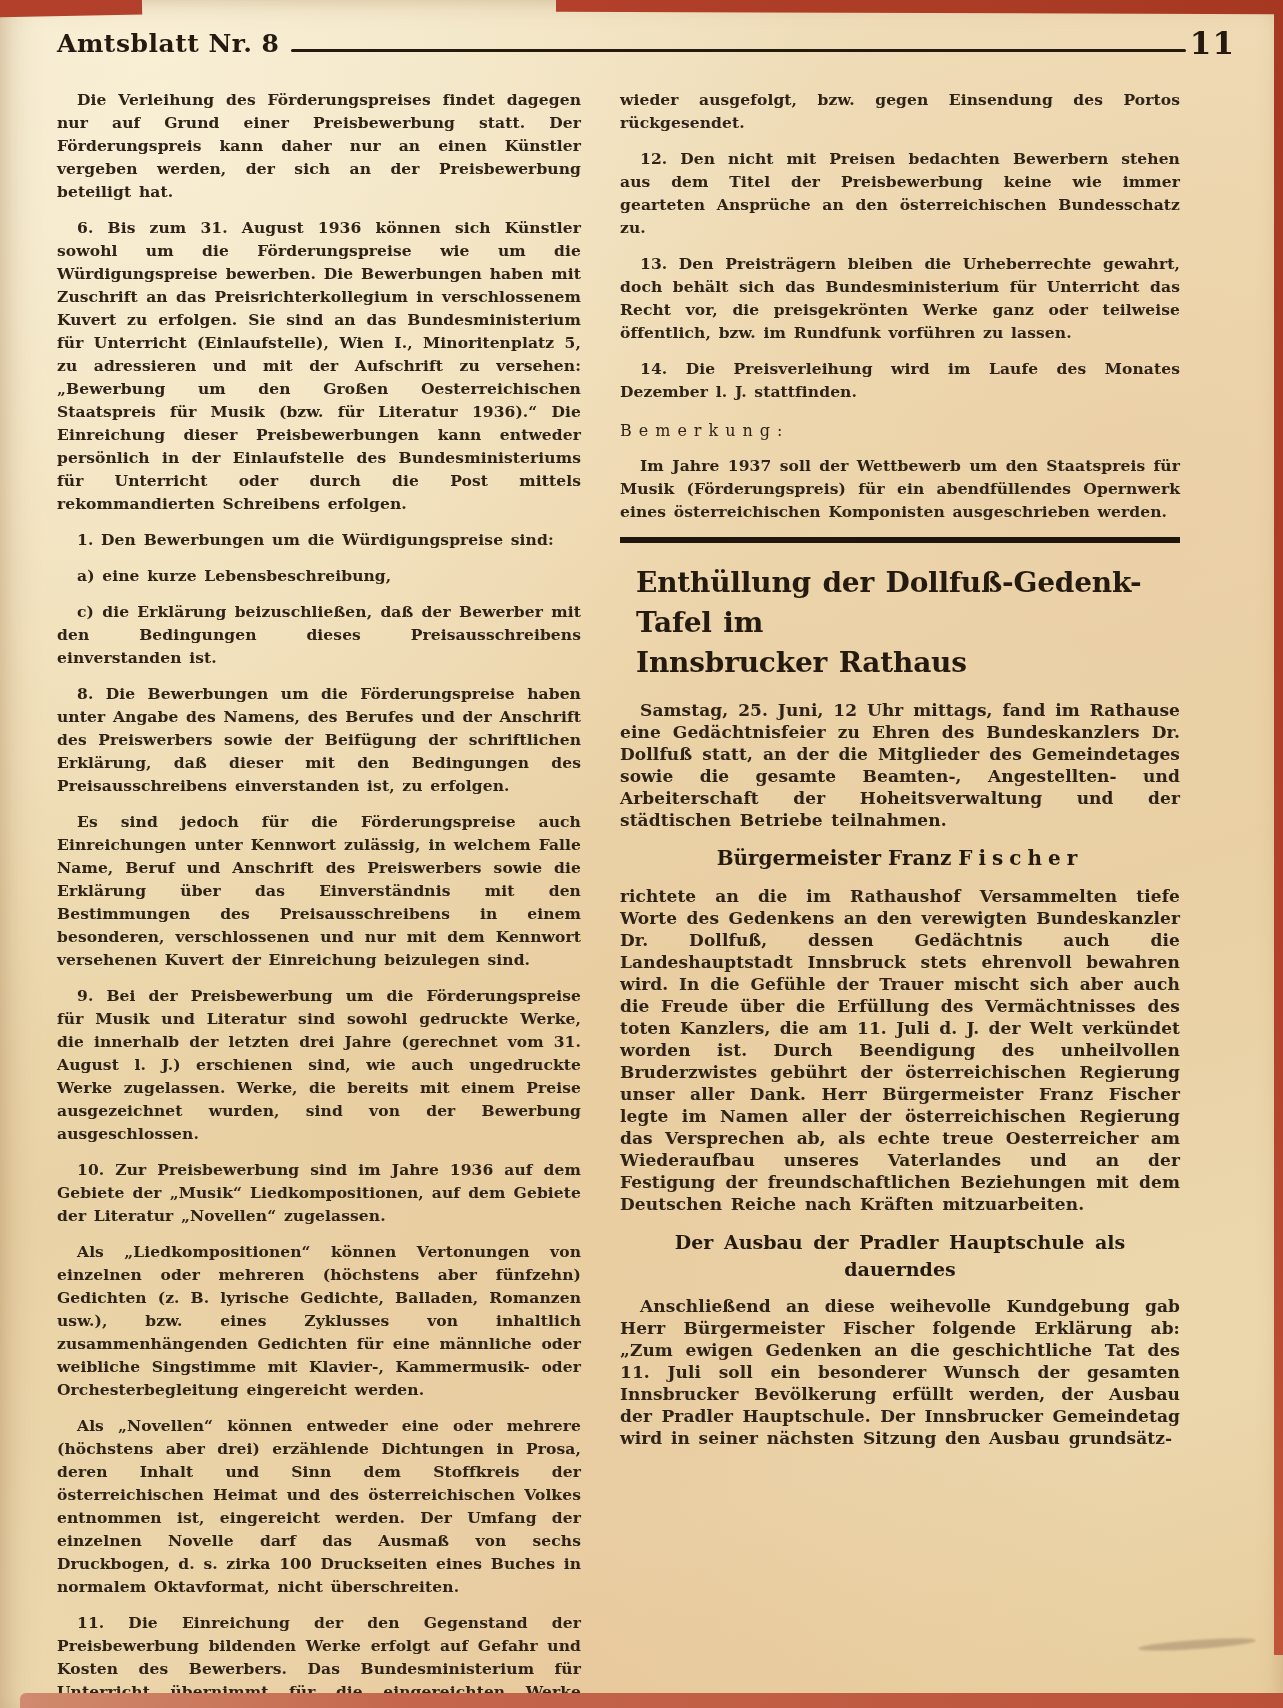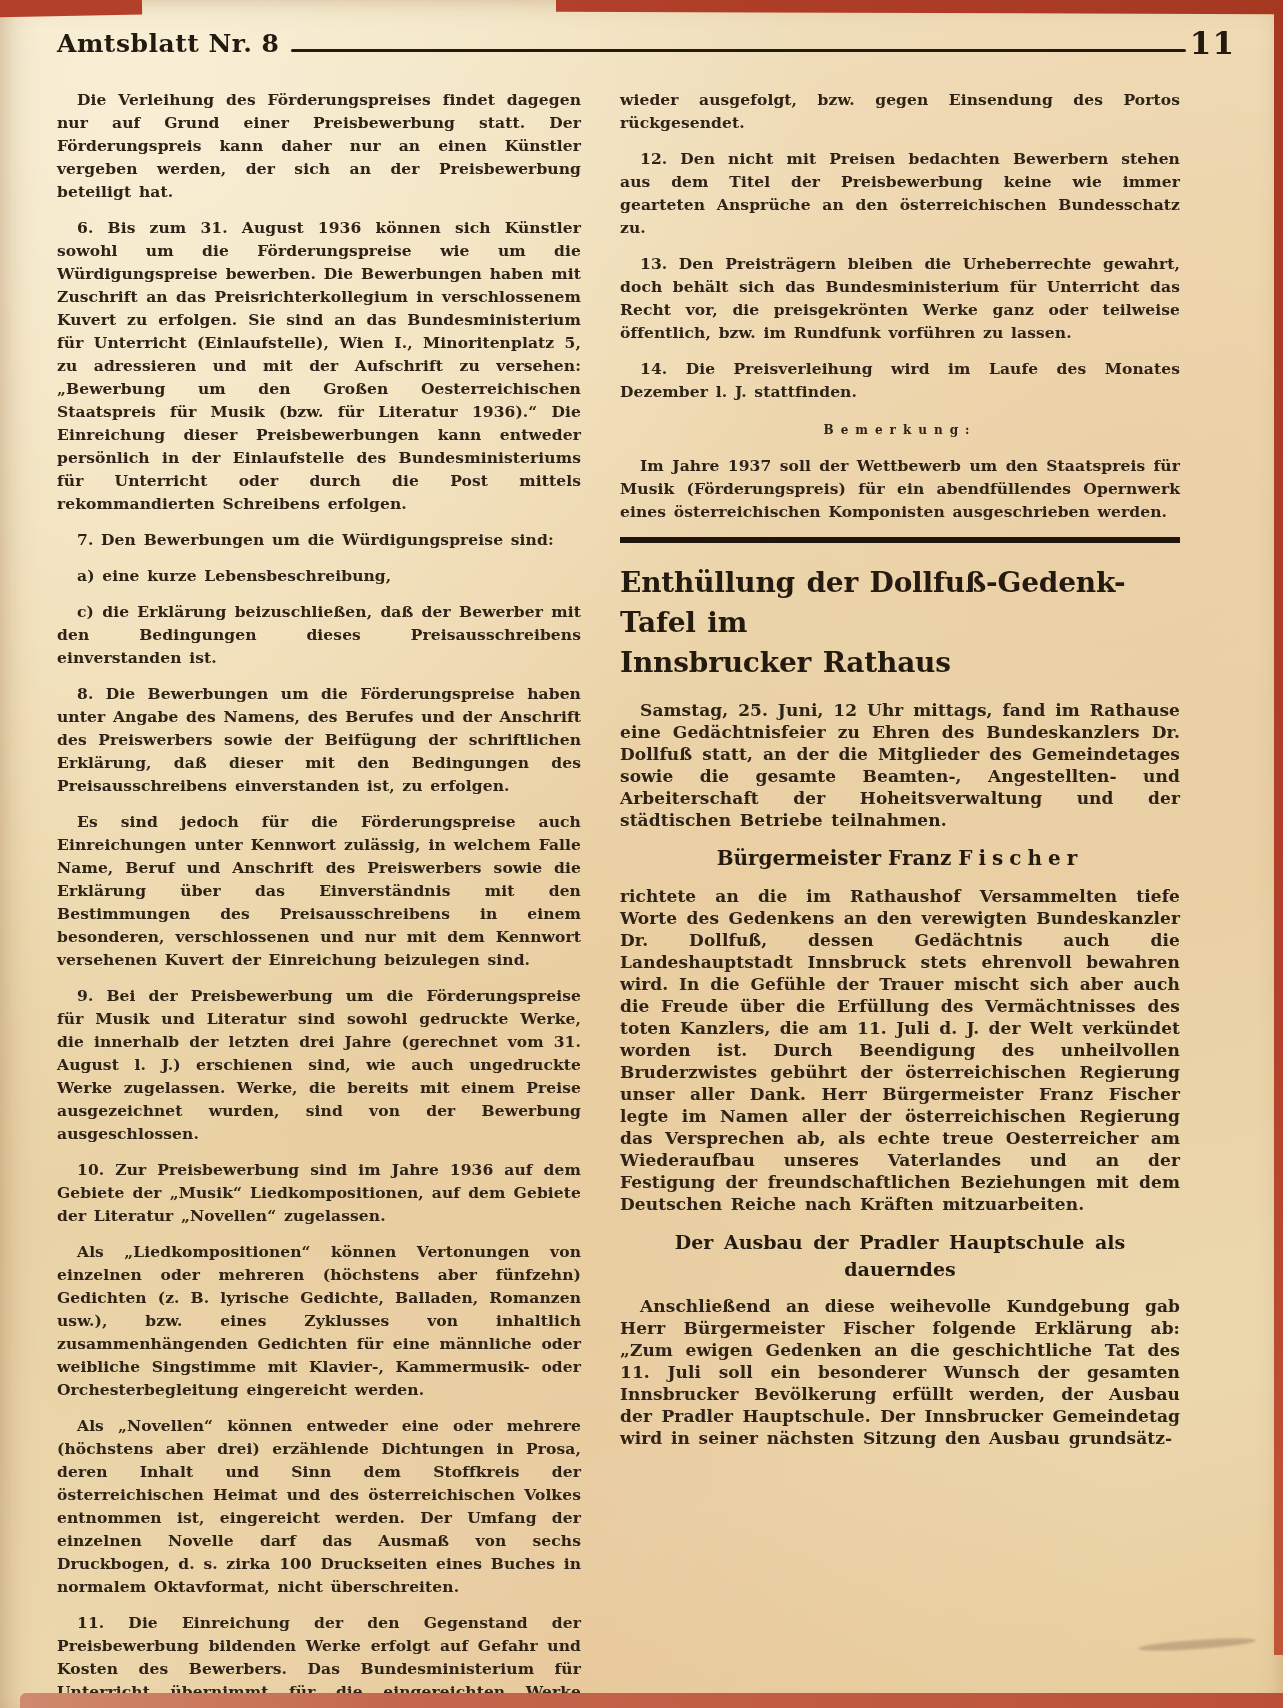--- a/index.html
+++ b/index.html
@@ -40,49 +40,49 @@
   .masthead { font-weight: 700; font-size: 25px; line-height: 30px; letter-spacing: 0.5px; white-space: nowrap; }
   .hrule { flex: 1; height: 3.5px; background: #241a10; margin: 0 4px 7px 12px; border-radius: 2px; }
   .pagenum { font-weight: 700; font-size: 31px; line-height: 31px; letter-spacing: 1px; }
   
   .col { position: absolute; top: 88px; text-align: justify; color: #2f2318; }
   .col.left  { left: 57px;  width: 524px; }
   .col.right { left: 620px; width: 560px; }
   .col p { margin: 0 0 13px 0; font-weight: 700; font-size: 15.5px; line-height: 23px; word-spacing: 2.2px; letter-spacing: 0.1px; }
   .ind { text-indent: 20px; }
   .bem {
-    text-align: center; font-weight: 700; font-size: 12px; line-height: 23px;
+    text-align: left; font-weight: 400; font-size: 16px; line-height: 23px;
     letter-spacing: 7px; margin: 16px 0 12px; color: #2f2318;
   }
   .thick-rule { height: 6px; background: #1f150c; margin: 14px 0 20px; }
   .headline {
     font-weight: 800; font-size: 28px; line-height: 40px;
     letter-spacing: -0.2px; word-spacing: 2px; color: #241a10;
-    margin: 0 0 16px; text-align: left;
+    margin: 0 16px 16px; text-align: left;
   }
   .col p.art { font-size: 17px; line-height: 22px; word-spacing: 2.6px; margin-bottom: 14px; }
   .subhead { text-align: center; font-weight: 700; font-size: 20px; line-height: 26px; margin: 0 0 14px; color: #241a10; }
   .subhead .spaced { letter-spacing: 6px; }
   .subhead2 { text-align: center; font-weight: 700; font-size: 19px; line-height: 27px; margin: 0 0 12px; color: #241a10; word-spacing: 4px; }
 </style>
 </head>
 <body>
 
 <div class="paper">
 
   <div class="hdr">
     <span class="masthead">Amtsblatt Nr. 8</span>
     <span class="hrule"></span>
     <span class="pagenum">11</span>
   </div>
 
   <div class="col left">
     <p class="ind">Die Verleihung des Förderungspreises findet dagegen nur auf Grund einer Preisbewerbung statt. Der Förderungspreis kann daher nur an einen Künstler vergeben werden, der sich an der Preisbewerbung beteiligt hat.</p>
     <p class="ind">6. Bis zum 31. August 1936 können sich Künstler sowohl um die Förderungspreise wie um die Würdigungspreise bewerben. Die Bewerbungen haben mit Zuschrift an das Preisrichterkollegium in verschlossenem Kuvert zu erfolgen. Sie sind an das Bundesministerium für Unterricht (Einlaufstelle), Wien I., Minoritenplatz 5, zu adressieren und mit der Aufschrift zu versehen: „Bewerbung um den Großen Oesterreichischen Staatspreis für Musik (bzw. für Literatur 1936).“ Die Einreichung dieser Preisbewerbungen kann entweder persönlich in der Einlaufstelle des Bundesministeriums für Unterricht oder durch die Post mittels rekommandierten Schreibens erfolgen.</p>
-    <p class="ind">7. Den Bewerbungen um die Würdigungspreise sind:</p>
+    <p class="ind">1. Den Bewerbungen um die Würdigungspreise sind:</p>
     <p class="ind">a) eine kurze Lebensbeschreibung,</p>
     <p class="ind">c) die Erklärung beizuschließen, daß der Bewerber mit den Bedingungen dieses Preisausschreibens einverstanden ist.</p>
     <p class="ind">8. Die Bewerbungen um die Förderungspreise haben unter Angabe des Namens, des Berufes und der Anschrift des Preiswerbers sowie der Beifügung der schriftlichen Erklärung, daß dieser mit den Bedingungen des Preisausschreibens einverstanden ist, zu erfolgen.</p>
     <p class="ind">Es sind jedoch für die Förderungspreise auch Einreichungen unter Kennwort zulässig, in welchem Falle Name, Beruf und Anschrift des Preiswerbers sowie die Erklärung über das Einverständnis mit den Bestimmungen des Preisausschreibens in einem besonderen, verschlossenen und nur mit dem Kennwort versehenen Kuvert der Einreichung beizulegen sind.</p>
     <p class="ind">9. Bei der Preisbewerbung um die Förderungspreise für Musik und Literatur sind sowohl gedruckte Werke, die innerhalb der letzten drei Jahre (gerechnet vom 31. August l. J.) erschienen sind, wie auch ungedruckte Werke zugelassen. Werke, die bereits mit einem Preise ausgezeichnet wurden, sind von der Bewerbung ausgeschlossen.</p>
     <p class="ind">10. Zur Preisbewerbung sind im Jahre 1936 auf dem Gebiete der „Musik“ Liedkompositionen, auf dem Gebiete der Literatur „Novellen“ zugelassen.</p>
     <p class="ind">Als „Liedkompositionen“ können Vertonungen von einzelnen oder mehreren (höchstens aber fünfzehn) Gedichten (z. B. lyrische Gedichte, Balladen, Romanzen usw.), bzw. eines Zyklusses von inhaltlich zusammenhängenden Gedichten für eine männliche oder weibliche Singstimme mit Klavier-, Kammermusik- oder Orchesterbegleitung eingereicht werden.</p>
     <p class="ind">Als „Novellen“ können entweder eine oder mehrere (höchstens aber drei) erzählende Dichtungen in Prosa, deren Inhalt und Sinn dem Stoffkreis der österreichischen Heimat und des österreichischen Volkes entnommen ist, eingereicht werden. Der Umfang der einzelnen Novelle darf das Ausmaß von sechs Druckbogen, d. s. zirka 100 Druckseiten eines Buches in normalem Oktavformat, nicht überschreiten.</p>
     <p class="ind">11. Die Einreichung der den Gegenstand der Preisbewerbung bildenden Werke erfolgt auf Gefahr und Kosten des Bewerbers. Das Bundesministerium für Unterricht übernimmt für die eingereichten Werke keinerlei Haftung. Die nicht preisgekrönten Werke werden nach der Preisverleihung den Preisbewerbern über Verlangen bis 30. Juni 1937 vom Bundesministerium für Unterricht</p>
   </div>

